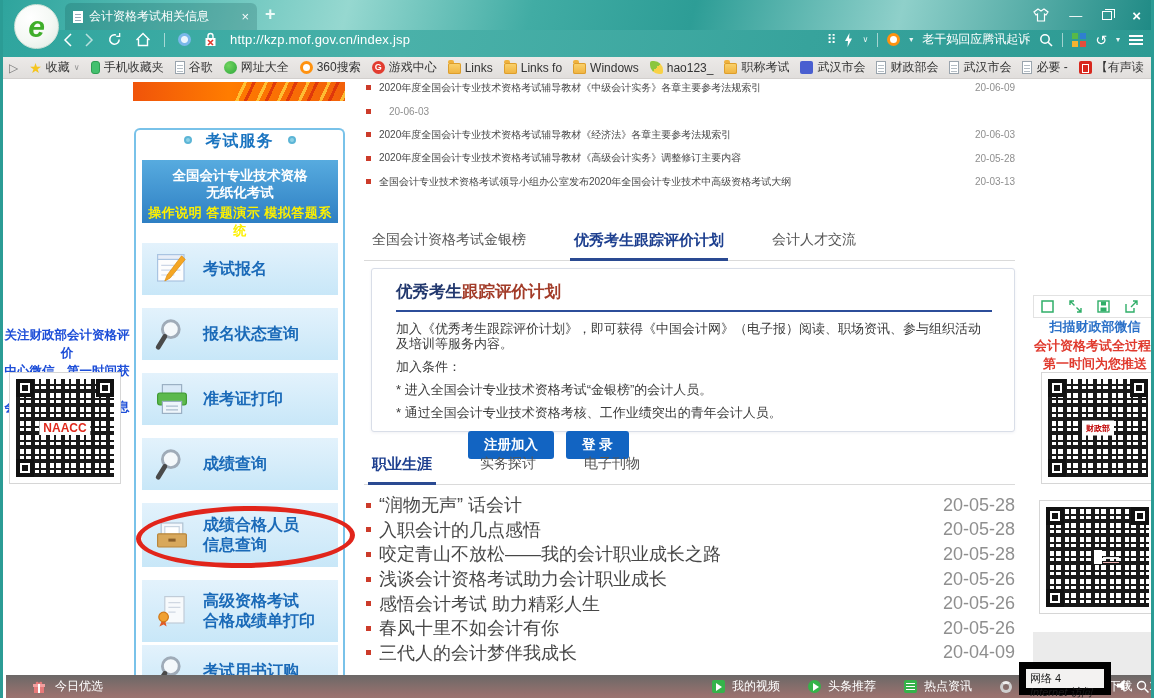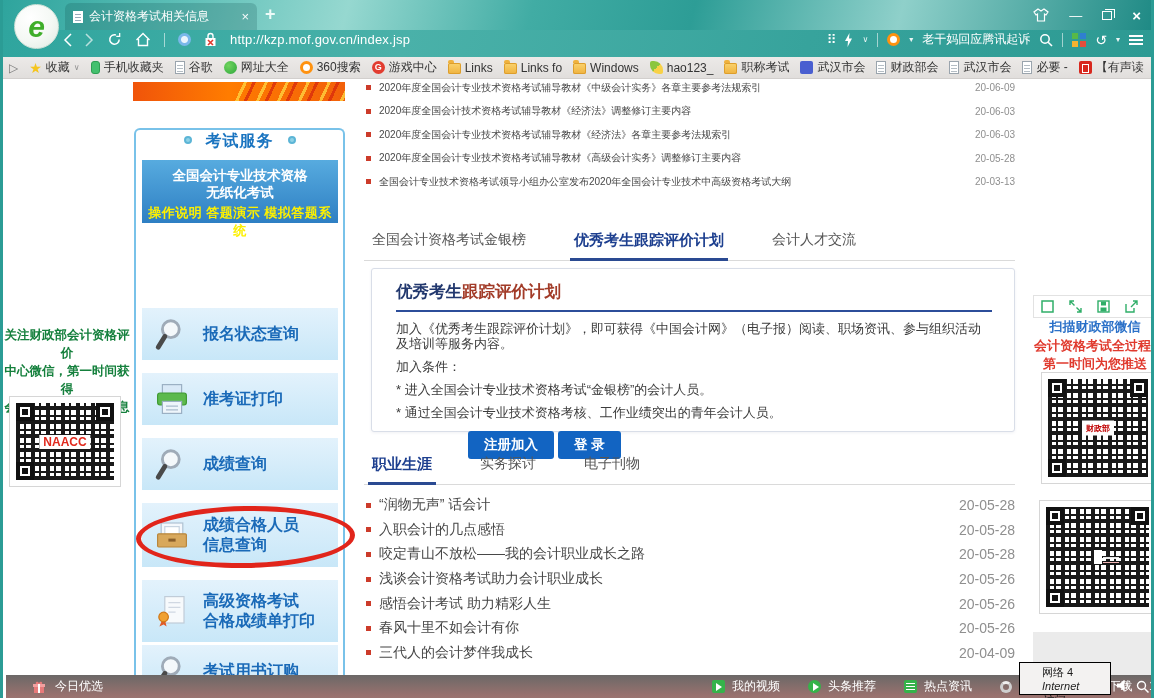--- a/index.html
+++ b/index.html
@@ -56,21 +56,21 @@
   .ic-gred::before{content:"G";position:absolute;left:0;width:13px;text-align:center;color:#fff;font:bold 9px/13px "Liberation Sans",sans-serif}
   .ic-bluesq{background:#4a5fd0;border-radius:2px}
   .ic-redsq{background:#d8281e;border-radius:2px}
   .ic-redsq::before{content:"";position:absolute;left:3px;top:3px;width:3px;height:7px;border:1px solid #fff;border-right:none}
   .ic-redsq::after{content:"";position:absolute;right:3px;top:3px;width:3px;height:7px;border:1px solid #fff;border-left:none}
   .ic-hao{background:linear-gradient(135deg,#8bc63e 50%,#f8d147 50%);border-radius:2px 9px 2px 9px}
   .star{color:#f5c51d;font-size:14px;line-height:14px}
   
   .content{position:absolute;left:0;top:79px;right:0;height:596px;background:#fff;overflow:hidden}
   
-  .lnote{position:absolute;left:0;top:247px;width:128px;text-align:center;color:#15803d;
+  .lnote{position:absolute;left:0;top:247px;width:128px;text-align:center;color:#1d4ed8;
     font-size:12.5px;font-weight:bold;line-height:18px}
   .qr{position:absolute;background:#fff;border:1px solid #d6d6d6;padding:6px}
   .qr .pat{width:100%;height:100%;position:relative;
     background:
       repeating-linear-gradient(0deg,#191919 0 4px,transparent 4px 7px,#191919 7px 9px,transparent 9px 14px),
       repeating-linear-gradient(90deg,#191919 0 4px,transparent 4px 8px,#191919 8px 10px,transparent 10px 15px)}
   .qr .f{position:absolute;width:18px;height:18px;border:4px solid #111;background:#fff}
   .qr .f::after{content:"";position:absolute;left:2px;top:2px;width:6px;height:6px;background:#111}
   .qr .f1{left:0;top:0}.qr .f2{right:0;top:0}.qr .f3{left:0;bottom:0}
   .chip{position:absolute;left:50%;top:50%;transform:translate(-50%,-50%);background:#fff;
@@ -111,24 +111,24 @@
   .tabs1{top:152px}.tabs2{top:376px}
   .tabx{cursor:default}
   .tabx.active{color:#1d3f8f;font-weight:bold;font-size:15px;position:relative}
   .tabx.active::after{content:"";position:absolute;left:-4px;right:-4px;bottom:-11px;height:3px;background:#2a4a92}
   .panel{position:absolute;left:368px;top:189px;width:644px;height:164px;background:#fff;
     border:1px solid #d9dee8;border-radius:3px;box-shadow:0 1px 3px rgba(60,80,120,.08);padding:12px 22px 0 24px}
   .panel h3{font-size:16.5px;font-weight:bold}
   .pt1{color:#22386e}.pt2{color:#a23b28}
   .prule{height:2px;background:#2c4d9a;margin:7px 0 9px}
   .pline{font-size:13px;color:#3c3c3c;margin-bottom:8px;line-height:15px}
-  .pbtns{display:flex;gap:4px;margin:11px 0 0 72px}
+  .pbtns{display:flex;gap:12px;margin:11px 0 0 72px}
   .btn{background:#1264c2;color:#fff;font-size:13.5px;font-weight:bold;padding:5px 16px;border-radius:3px;cursor:default}
   .arts{position:absolute;left:361px;top:414px;width:651px}
-  .arow{height:24.6px;display:flex;align-items:center;font-size:14px}
+  .arow{height:24.6px;display:flex;align-items:center;font-size:18px}
   
   .rtool{position:absolute;left:1030px;top:216px;width:124px;height:23px;background:#fff;border:1px solid #e2e2e2;
     display:flex;align-items:center;gap:15px;padding-left:7px;overflow:hidden}
   .rline1{position:absolute;left:1030px;top:239px;width:124px;text-align:center;color:#2a70c8;font-weight:bold;font-size:13px}
   .rline2{position:absolute;left:1031px;top:258px;width:140px;color:#e03a2e;font-weight:bold;font-size:13px;white-space:nowrap}
   .rline3{position:absolute;left:1030px;top:276px;width:124px;text-align:center;color:#e03a2e;font-weight:bold;font-size:13px}
   .graybox{position:absolute;left:1030px;top:553px;width:124px;height:43px;background:#ebebeb}
   
   .bbar{position:absolute;left:3px;top:675px;right:0;height:36px;color:#fff;font-size:12px;z-index:15;
     background:linear-gradient(#6b6867,#97716e 55%,#aa7d78)}
@@ -136,22 +136,22 @@
   .bmid{position:absolute;left:706px;top:0;height:23px;display:flex;align-items:center;gap:7px;white-space:nowrap}
   .gsq{width:13px;height:13px;background:#35b34a;border-radius:2px;position:relative;flex:none}
   .gsq::before{content:"";position:absolute;left:4px;top:3px;border-left:6px solid #fff;border-top:4px solid transparent;border-bottom:4px solid transparent}
   .gcir{width:13px;height:13px;background:#35b34a;border-radius:50%;position:relative;flex:none}
   .gcir::before{content:"";position:absolute;left:5px;top:3px;border-left:6px solid #fff;border-top:4px solid transparent;border-bottom:4px solid transparent}
   .gdoc{width:13px;height:13px;background:#35b34a;border-radius:2px;position:relative;flex:none}
   .gdoc::before{content:"";position:absolute;left:2px;top:3px;width:9px;height:1px;background:#fff;box-shadow:0 3px 0 #fff,0 6px 0 #fff}
   .donut{width:12px;height:12px;border-radius:50%;border:3px solid #cfcfcf;border-top-color:#efefef;flex:none}
   .dn{font-weight:bold;font-size:13px}
   .gap18{width:14px}
-  .tip{position:absolute;left:1016px;top:662px;width:92px;height:33px;background:#f3f2f1;border:1px solid #000000;
-    z-index:30;padding:2px 22px;color:#1c1c1c;font-size:11px;line-height:14px}
+  .tip{position:absolute;left:1016px;top:662px;width:92px;height:33px;background:#f3f2f1;border:7px solid #000000;
+    z-index:30;padding:2px 4px;color:#1c1c1c;font-size:11px;line-height:14px}
   .tip .it{font-style:italic;font-family:Liberation Sans, sans-serif}
   .spk{position:absolute;left:1110px;top:4px}.mag2{position:absolute;left:1130px;top:5px}
   .z110{position:absolute;left:1143px;top:4px;font-size:12px}
   svg{display:block}
 </style>
 </head>
 <body>
 
 <div class="window">
 
@@ -309,40 +309,51 @@
 
   </div>
 
   <div class="content">
 
     <div class="lnote">
       <div>关注财政部会计资格评价</div>
       <div>中心微信，第一时间获得</div>
       <div>会计资格考试相关信息</div>
     </div>
-    <div class="qr" style="left:6px;top:317px;width:112px;height:91px">
+    <div class="qr" style="left:6px;top:293px;width:112px;height:112px">
       <div class="pat">
         <span class="f f1"></span>
           <span class="f f2"></span>
           <span class="f f3"></span>
         <span class="chip naacc">NAACC</span>
       </div>
     </div>
 
     <div class="sd-banner"></div>
     <div class="sd-box"></div>
     <div class="sd-title">
       <span class="dot"></span><span class="txt">考试服务</span><span class="dot"></span>
     </div>
     <div class="sd-blue">
       <div class="l">全国会计专业技术资格</div>
       <div class="l">无纸化考试</div>
       <div class="y">操作说明 答题演示 模拟答题系统</div>
     </div>
 
+    <div class="sd-item" style="top:164px;height:52px">
+      <span class="icw">
+        <svg viewBox="0 0 30 30" width="36" height="36">
+            <rect x="3" y="6" width="22" height="19" fill="#fdfdfd" stroke="#a9c4e2"></rect>
+            <rect x="3" y="3" width="22" height="4" fill="#e8eef8" stroke="#a9c4e2"></rect>
+            <path d="M6 12h16M6 16h16M6 20h11" stroke="#ccd6e6" fill="none"></path>
+            <path d="M23 4 L11 20 l-2 5 4.5-2.5 L26 7 Z" fill="#f5a623" stroke="#d98d12" stroke-width=".6"></path>
+          </svg>
+      </span>
+      <span class="lab">考试报名</span>
+    </div>
     <div class="sd-item" style="top:229px;height:52px">
       <span class="icw">
         <svg viewBox="0 0 30 30" width="36" height="36">
             <circle cx="14" cy="11" r="7" fill="#f4f8fb" stroke="#9fabb8" stroke-width="2.4"></circle>
             <path d="M9 17 L3.5 26" stroke="#4a4a4a" stroke-width="4" stroke-linecap="round"></path>
           </svg>
       </span>
       <span class="lab">报名状态查询</span>
     </div>
     <div class="sd-item" style="top:294px;height:52px">
@@ -406,21 +417,20 @@
     <div class="annot"></div>
 
     <div class="news">
       <div class="nrow">
           <span class="bdot"></span>
           <span class="ntitle">2020年度全国会计专业技术资格考试辅导教材《中级会计实务》各章主要参考法规索引</span>
           <span class="ndate">20-06-09</span>
         </div>
       <div class="nrow">
           <span class="bdot"></span>
-          <span class="ntitle">2020年度全国会计技术资格考试辅导教材《经济法》调整修订主要内容</span>
           <span class="ndate">20-06-03</span>
         </div>
       <div class="nrow">
           <span class="bdot"></span>
           <span class="ntitle">2020年度全国会计专业技术资格考试辅导教材《经济法》各章主要参考法规索引</span>
           <span class="ndate">20-06-03</span>
         </div>
       <div class="nrow">
           <span class="bdot"></span>
           <span class="ntitle">2020年度全国会计专业技术资格考试辅导教材《高级会计实务》调整修订主要内容</span>

